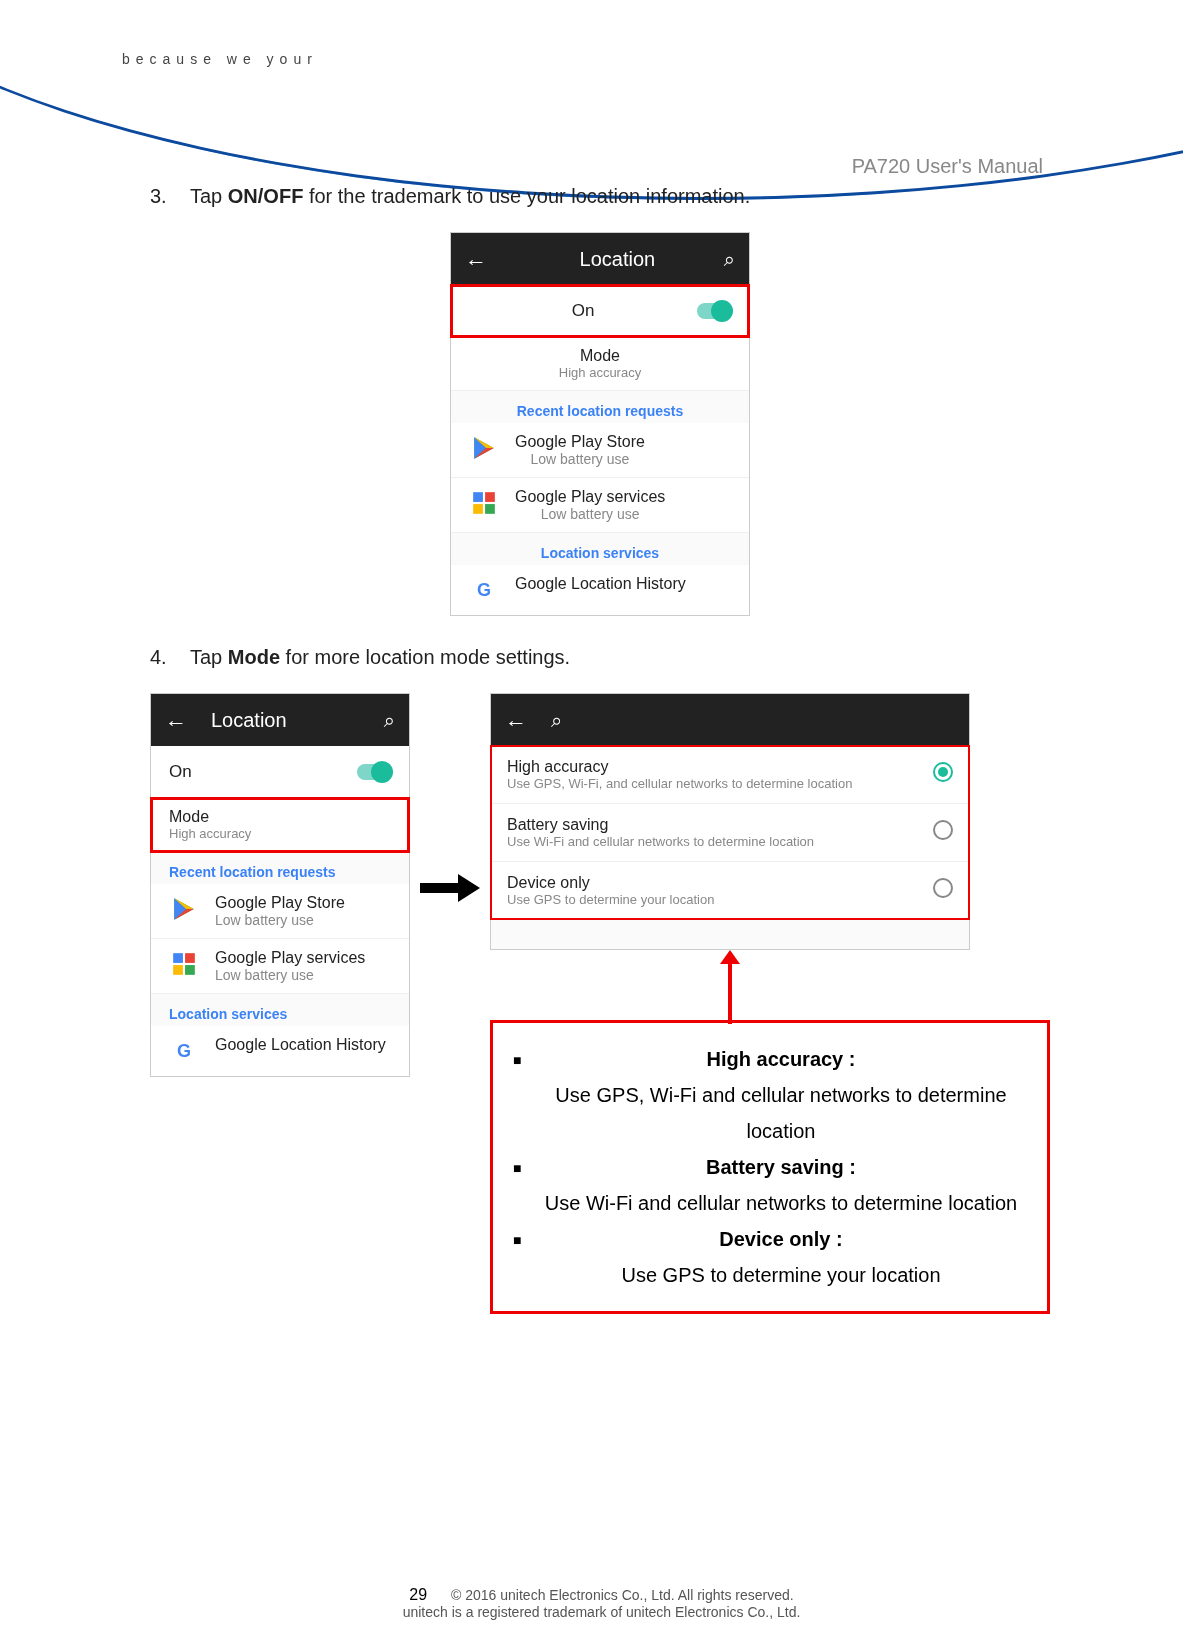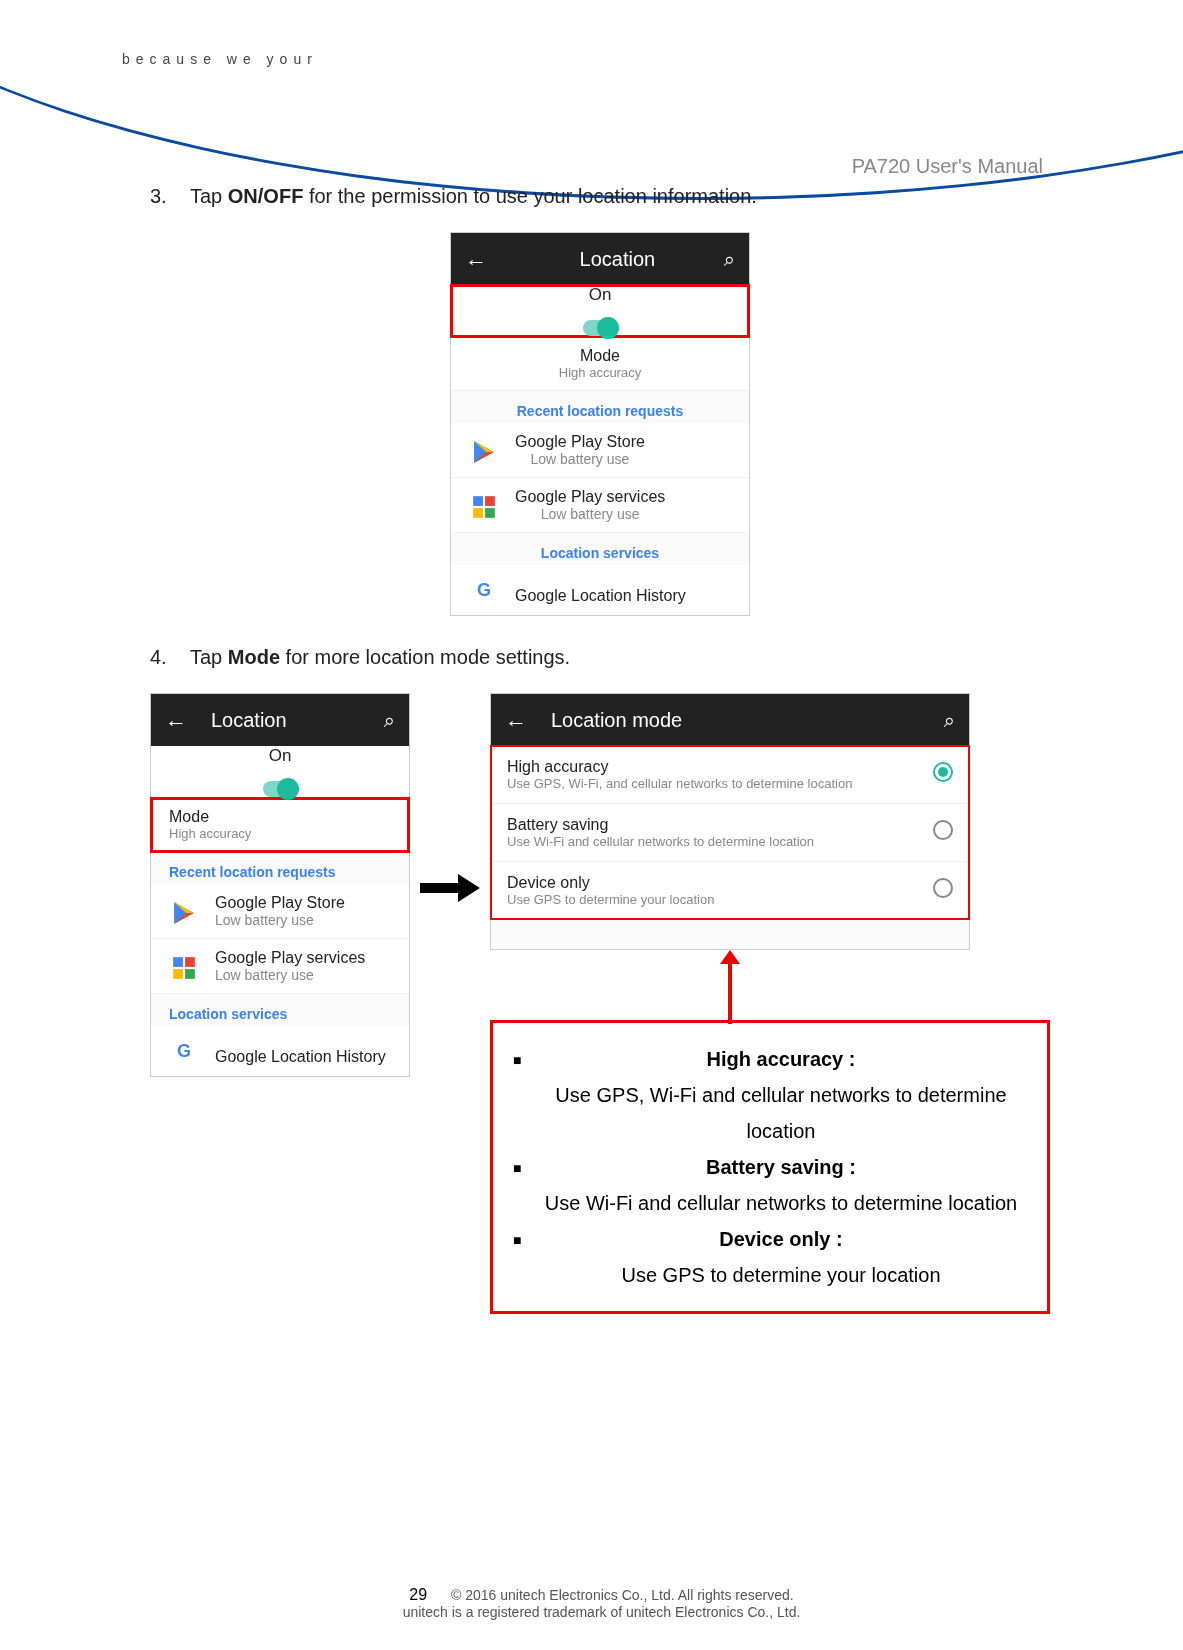--- a/index.html
+++ b/index.html
@@ -95,33 +95,32 @@
   .shot-header .search { font-size: 20px;}
   .toggle-row {
     background:#fff;
     display:flex;
     align-items:center;
     height:52px;
     padding:0 18px;
     font-size:17px;
     color:#222;
     border-bottom:1px solid #eee;
-    flex-direction:column;
   }
   .toggle-switch {
     width: 34px; height: 16px; background:#7dd6c7; border-radius:10px; position:relative;
   }
   .toggle-switch::after {
     content:''; position:absolute; right:-2px; top:-3px; width:22px; height:22px; background:#1abc9c; border-radius:50%;
   }
   .row-item { background:#fff; padding:10px 18px; border-bottom:1px solid #f0f0f0;}
   .row-title { font-size:16px; color:#222;}
   .row-sub { font-size:13px; color:#888;}
   .section-label { font-size:14px; color:#3b82f6; padding:12px 18px 4px; font-weight:bold;}
-  .icon-row { display:flex; align-items:flex-end; background:#fff; padding:10px 18px; border-bottom:1px solid #f0f0f0;}
+  .icon-row { display:flex; align-items:flex-start; background:#fff; padding:10px 18px; border-bottom:1px solid #f0f0f0;}
   .icon-row .icon { width:30px; height:30px; margin-right:16px; display:flex; align-items:center; justify-content:center;}
   .icon-row .texts .row-title{font-size:16px;}
   .icon-row .texts .row-sub{font-size:14px;}
   .highlight-red { outline: 3px solid #e00; outline-offset:-2px;}
   .highlight-red-thin { outline: 2px solid #e00; outline-offset:-1px;}
   
   .arrow-right {
     width: 70px; height: 30px; display:flex; align-items:center; justify-content:center;
   }
   .arrow-right svg { fill:#000; }
@@ -179,21 +178,21 @@
   <div class="logo-tag">because we your</div>
 </div>
 
 <div class="manual-title">PA720 User's Manual</div>
 
 <div class="content">
 
   <div class="step-row">
     <div class="step-num">3.</div>
     <div class="step-text">
-      <span>Tap </span><b>ON/OFF</b><span> for the permission to use your location information.</span>
+      <span>Tap </span><b>ON/OFF</b><span> for the trademark to use your location information.</span>
     </div>
   </div>
 
   <div style="text-align:center; margin-bottom:30px;">
     <div class="shot" style="width:300px;">
       <div class="shot-header">
         <span class="back">←</span>
         <span class="title">Location</span>
         <span class="search">⌕</span>
       </div>
@@ -313,21 +312,20 @@
       <svg width="60" height="28" viewBox="0 0 60 28">
           <rect x="0" y="9" width="38" height="10"></rect>
           <polygon points="38,0 60,14 38,28"></polygon>
         </svg>
     </div>
 
     <div style="flex:1;">
       <div class="shot" style="width:100%; max-width:480px;">
         <div class="shot-header">
           <span class="back">←</span>
-          <span class="title">Location mode</span>
           <span class="search">⌕</span>
         </div>
         <div class="highlight-red-thin">
           <div class="mode-opt">
             <div class="txt">
               <div class="row-title">High accuracy</div>
               <div class="row-sub">Use GPS, Wi-Fi, and cellular networks to determine location</div>
             </div>
             <div class="radio selected"></div>
           </div>

